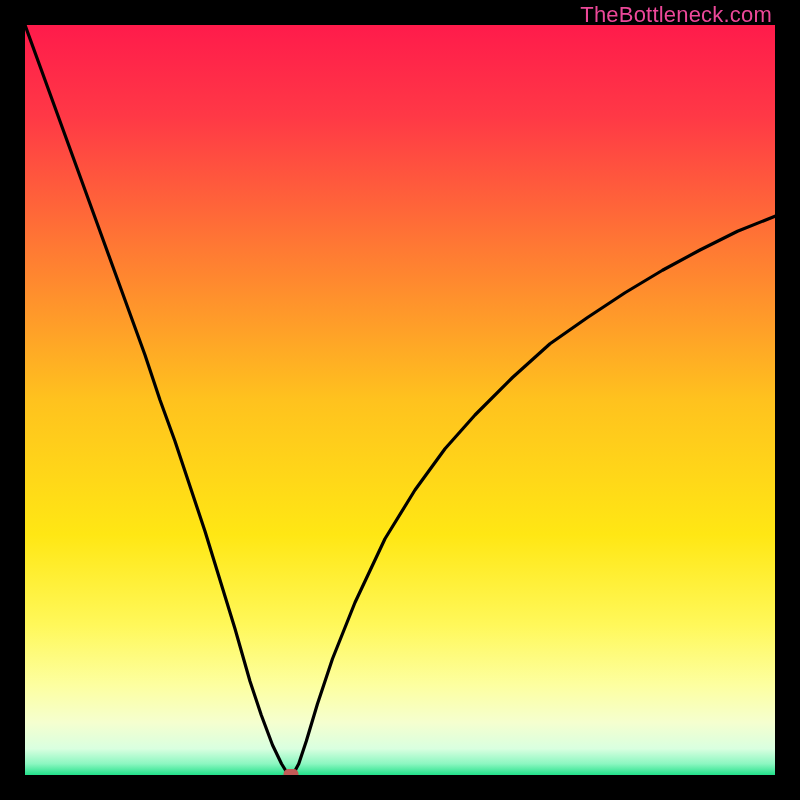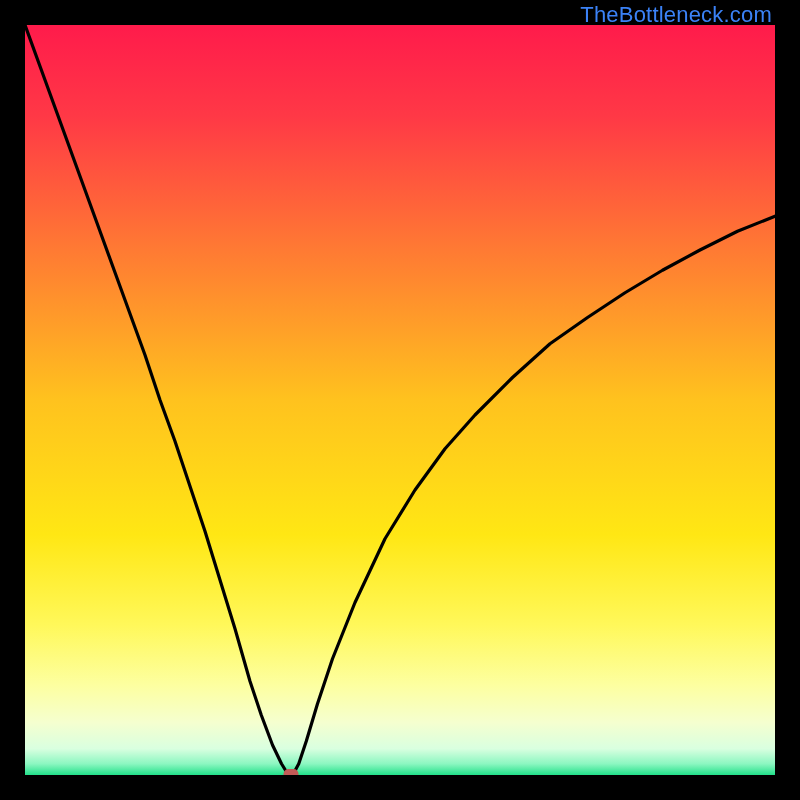--- a/index.html
+++ b/index.html
@@ -32,21 +32,21 @@
   .curve-svg {
     position: absolute;
     left: 0; top: 0;
     width: 750px;
     height: 750px;
   }
   .watermark {
     position: absolute;
     top: 2px;
     right: 28px;
-    color: #3b82f6;
+    color: #ec4899;
     font-size: 22px;
     font-weight: 400;
     letter-spacing: 0.2px;
   }
   .min-marker {
     position: absolute;
     width: 15px;
     height: 12px;
     border-radius: 5px;
     background: #c25b57;

